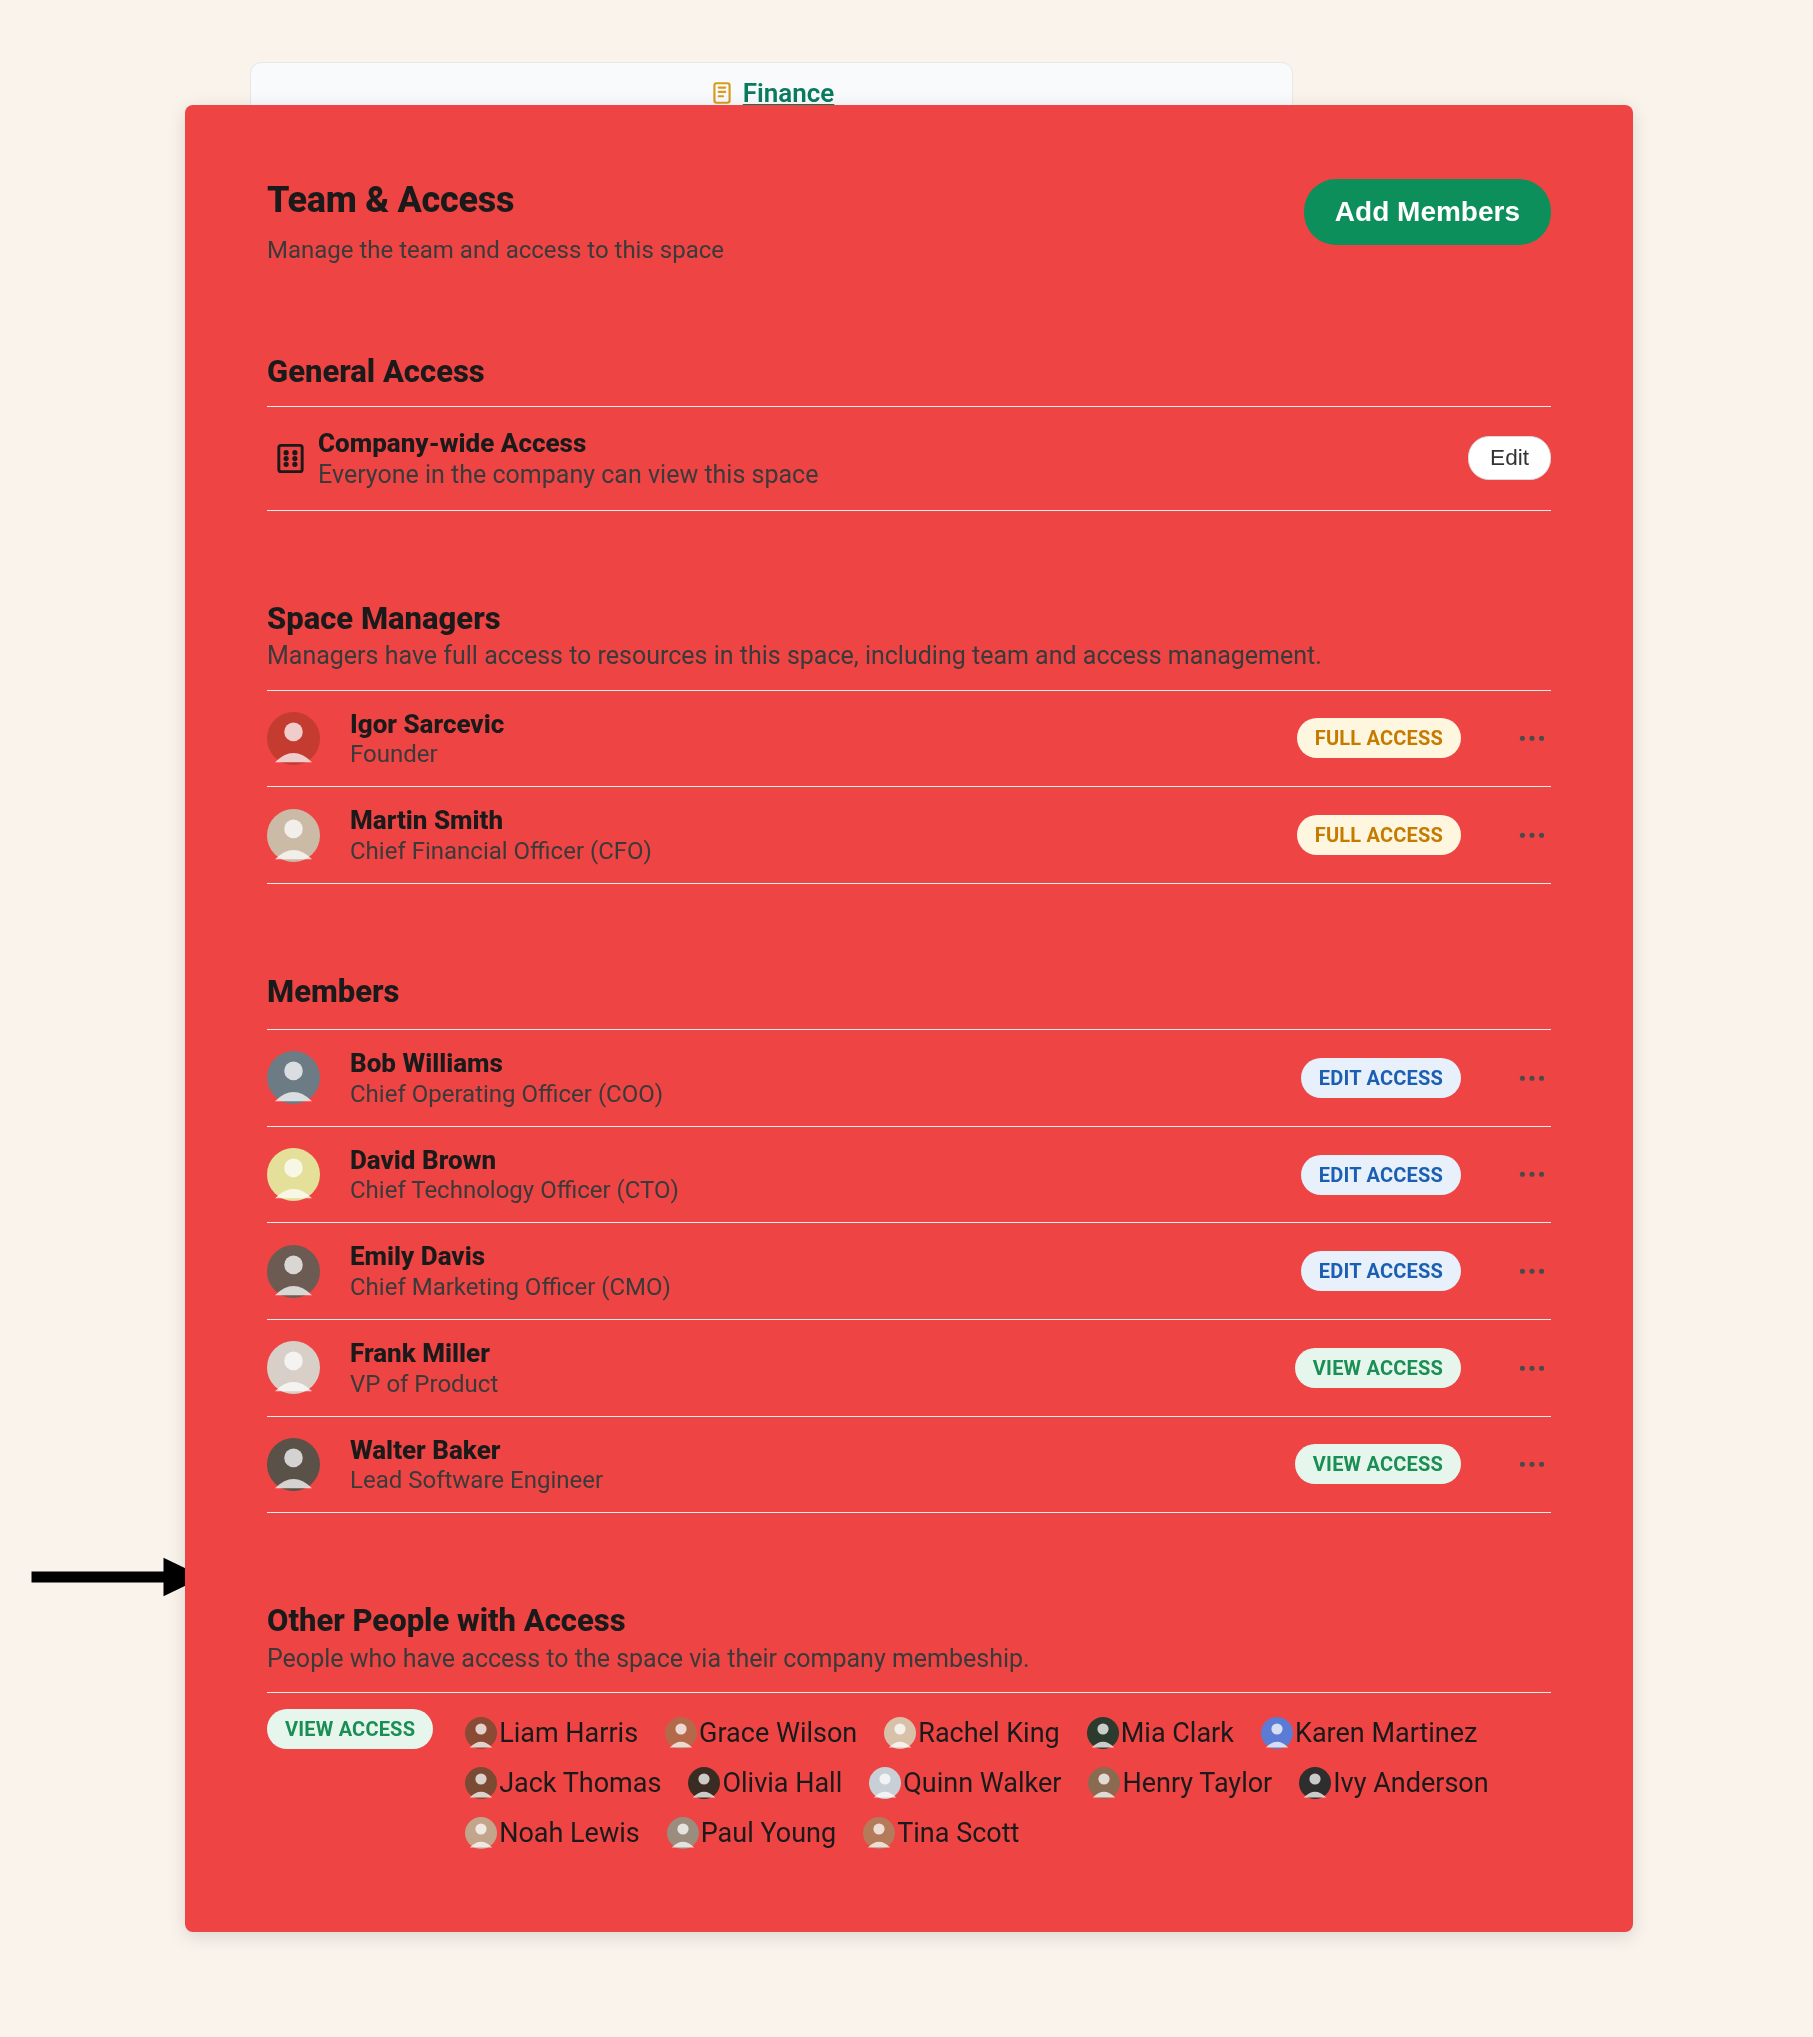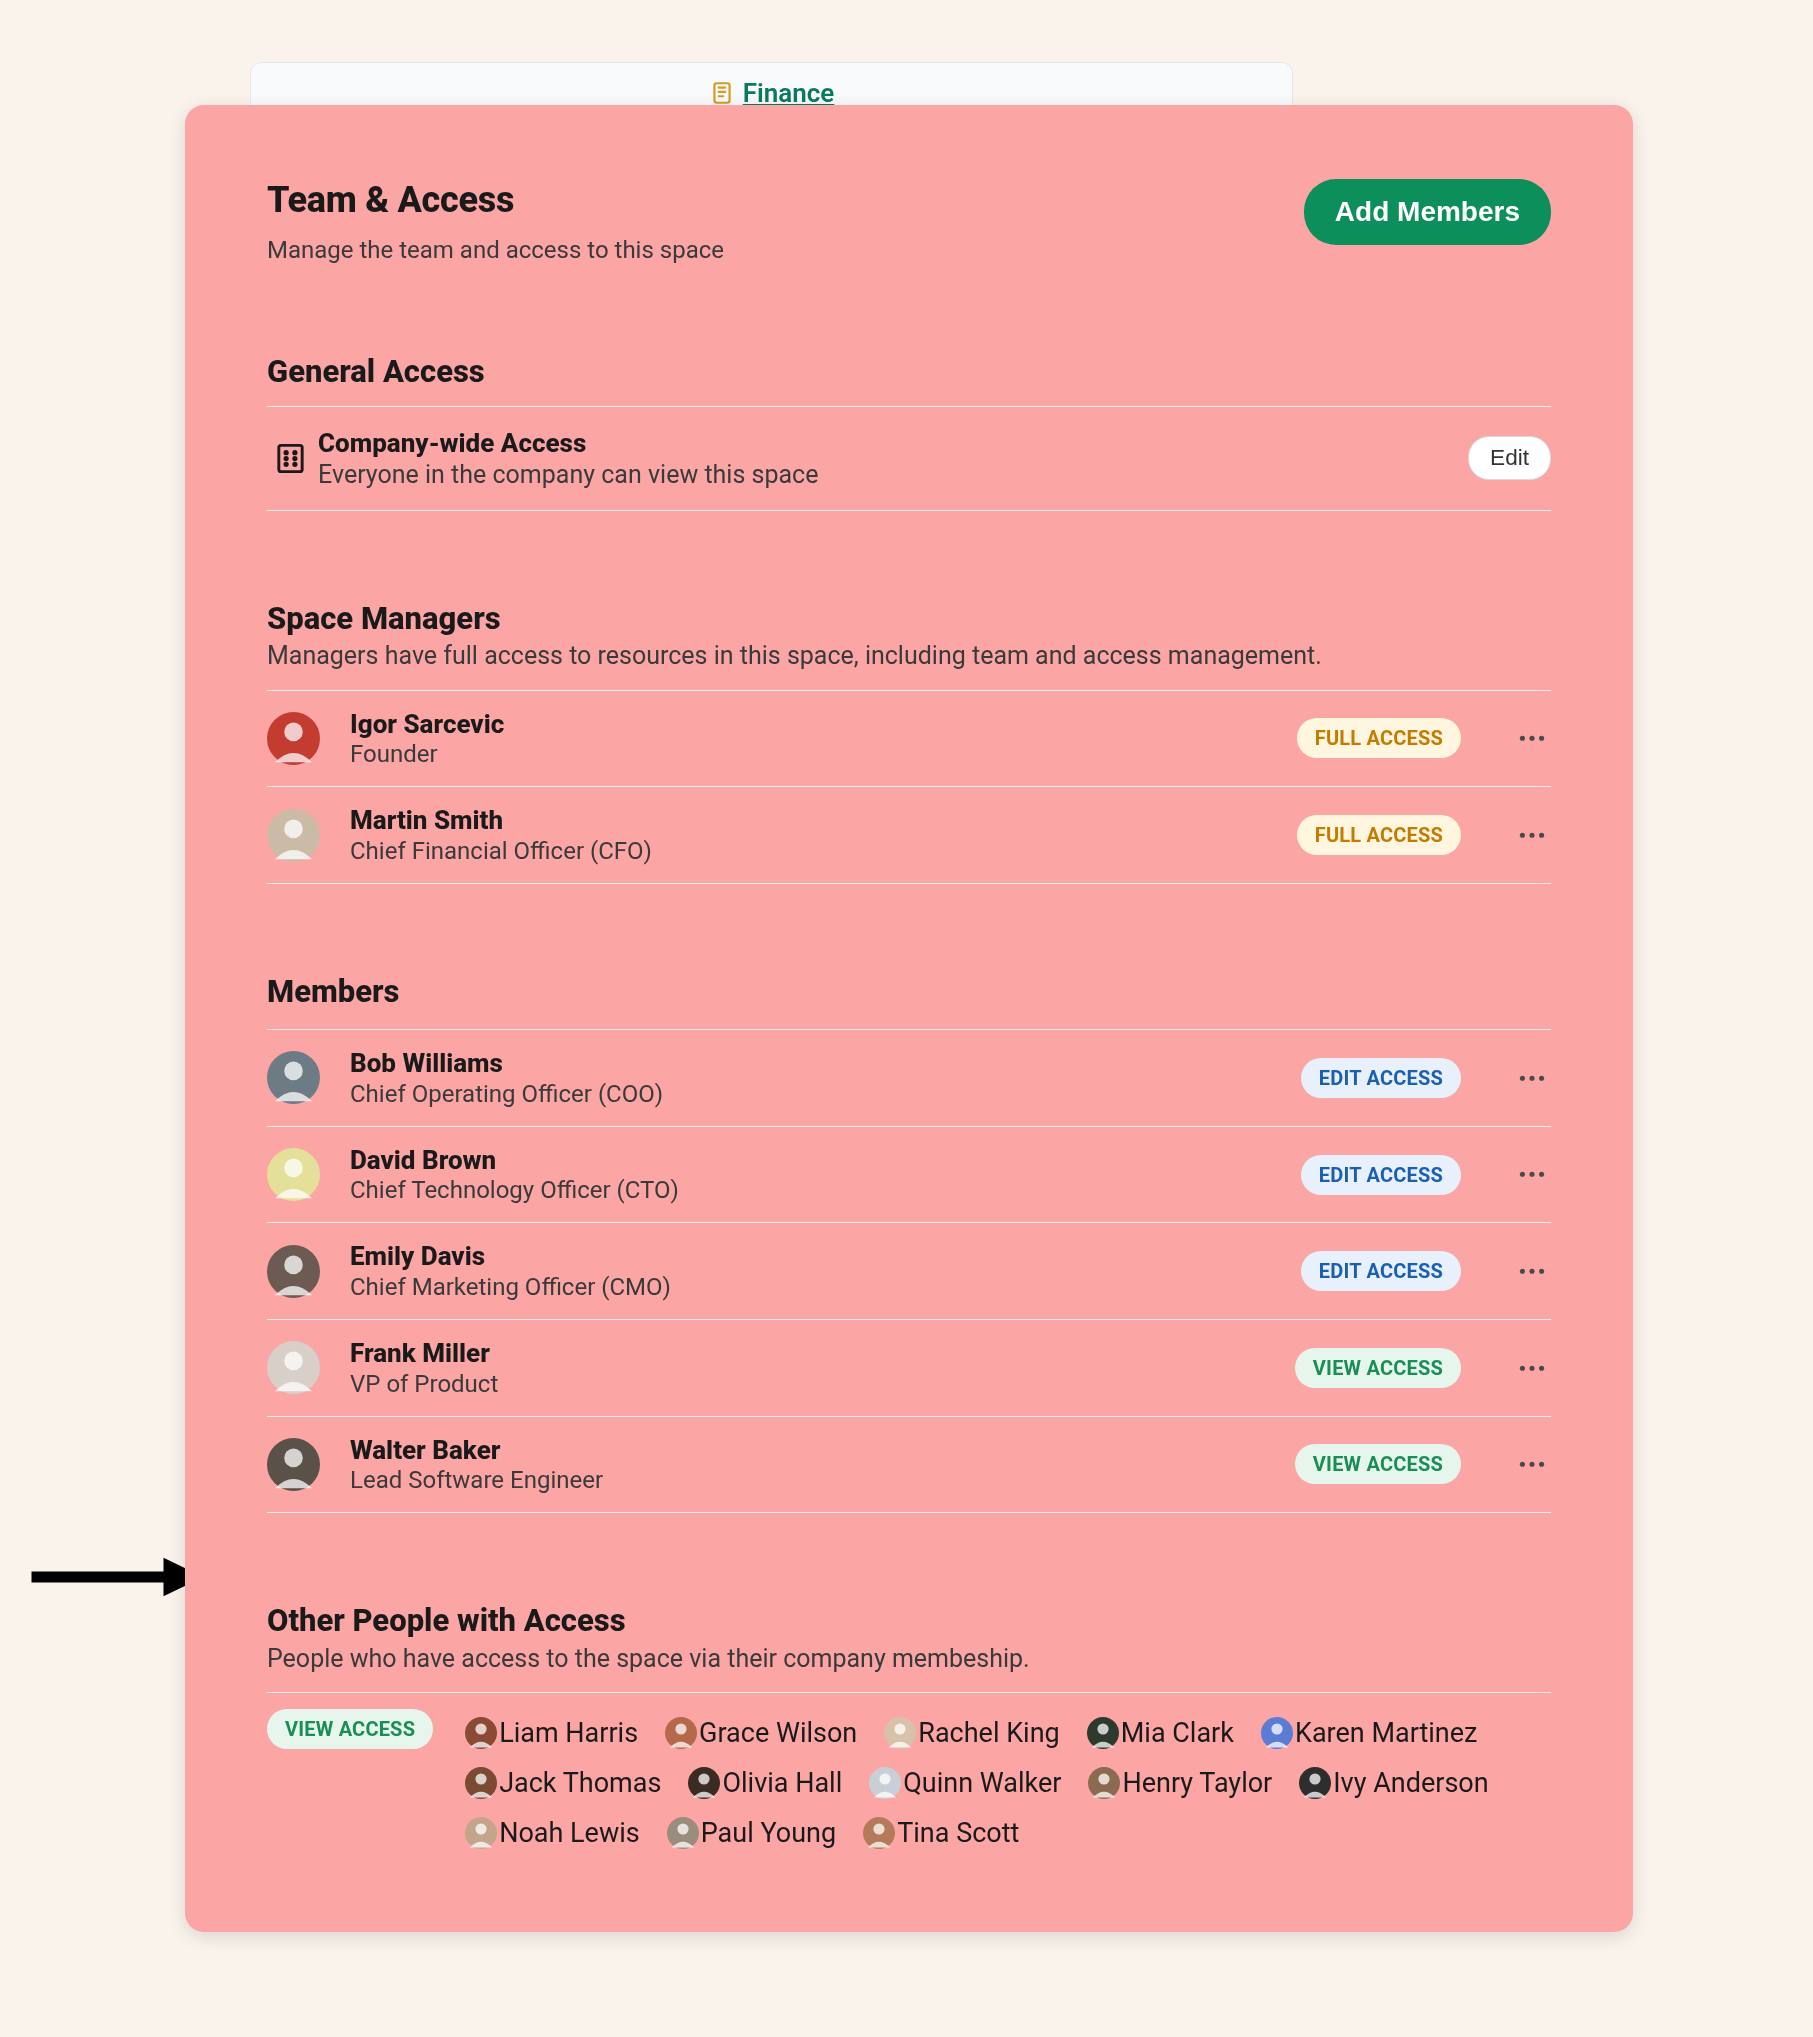--- a/index.html
+++ b/index.html
@@ -34,22 +34,22 @@
     color: #0a7b5f;
     text-decoration: underline;
     font-weight: 600;
   }
   .card {
     position: absolute;
     left: 185px;
     top: 105px;
     width: 1448px;
     min-height: 1827px;
-    background: #fca5a5;
-    border-radius: 19px;
+    background: #ef4444;
+    border-radius: 8px;
     box-shadow: 0 4.8px 18px rgba(0,0,0,0.12);
     padding: 74px 82px 81px 82px;
   }
   .header-row {
     display: flex;
     align-items: flex-start;
     justify-content: space-between;
   }
   .page-title {
     font-size: 36px;

